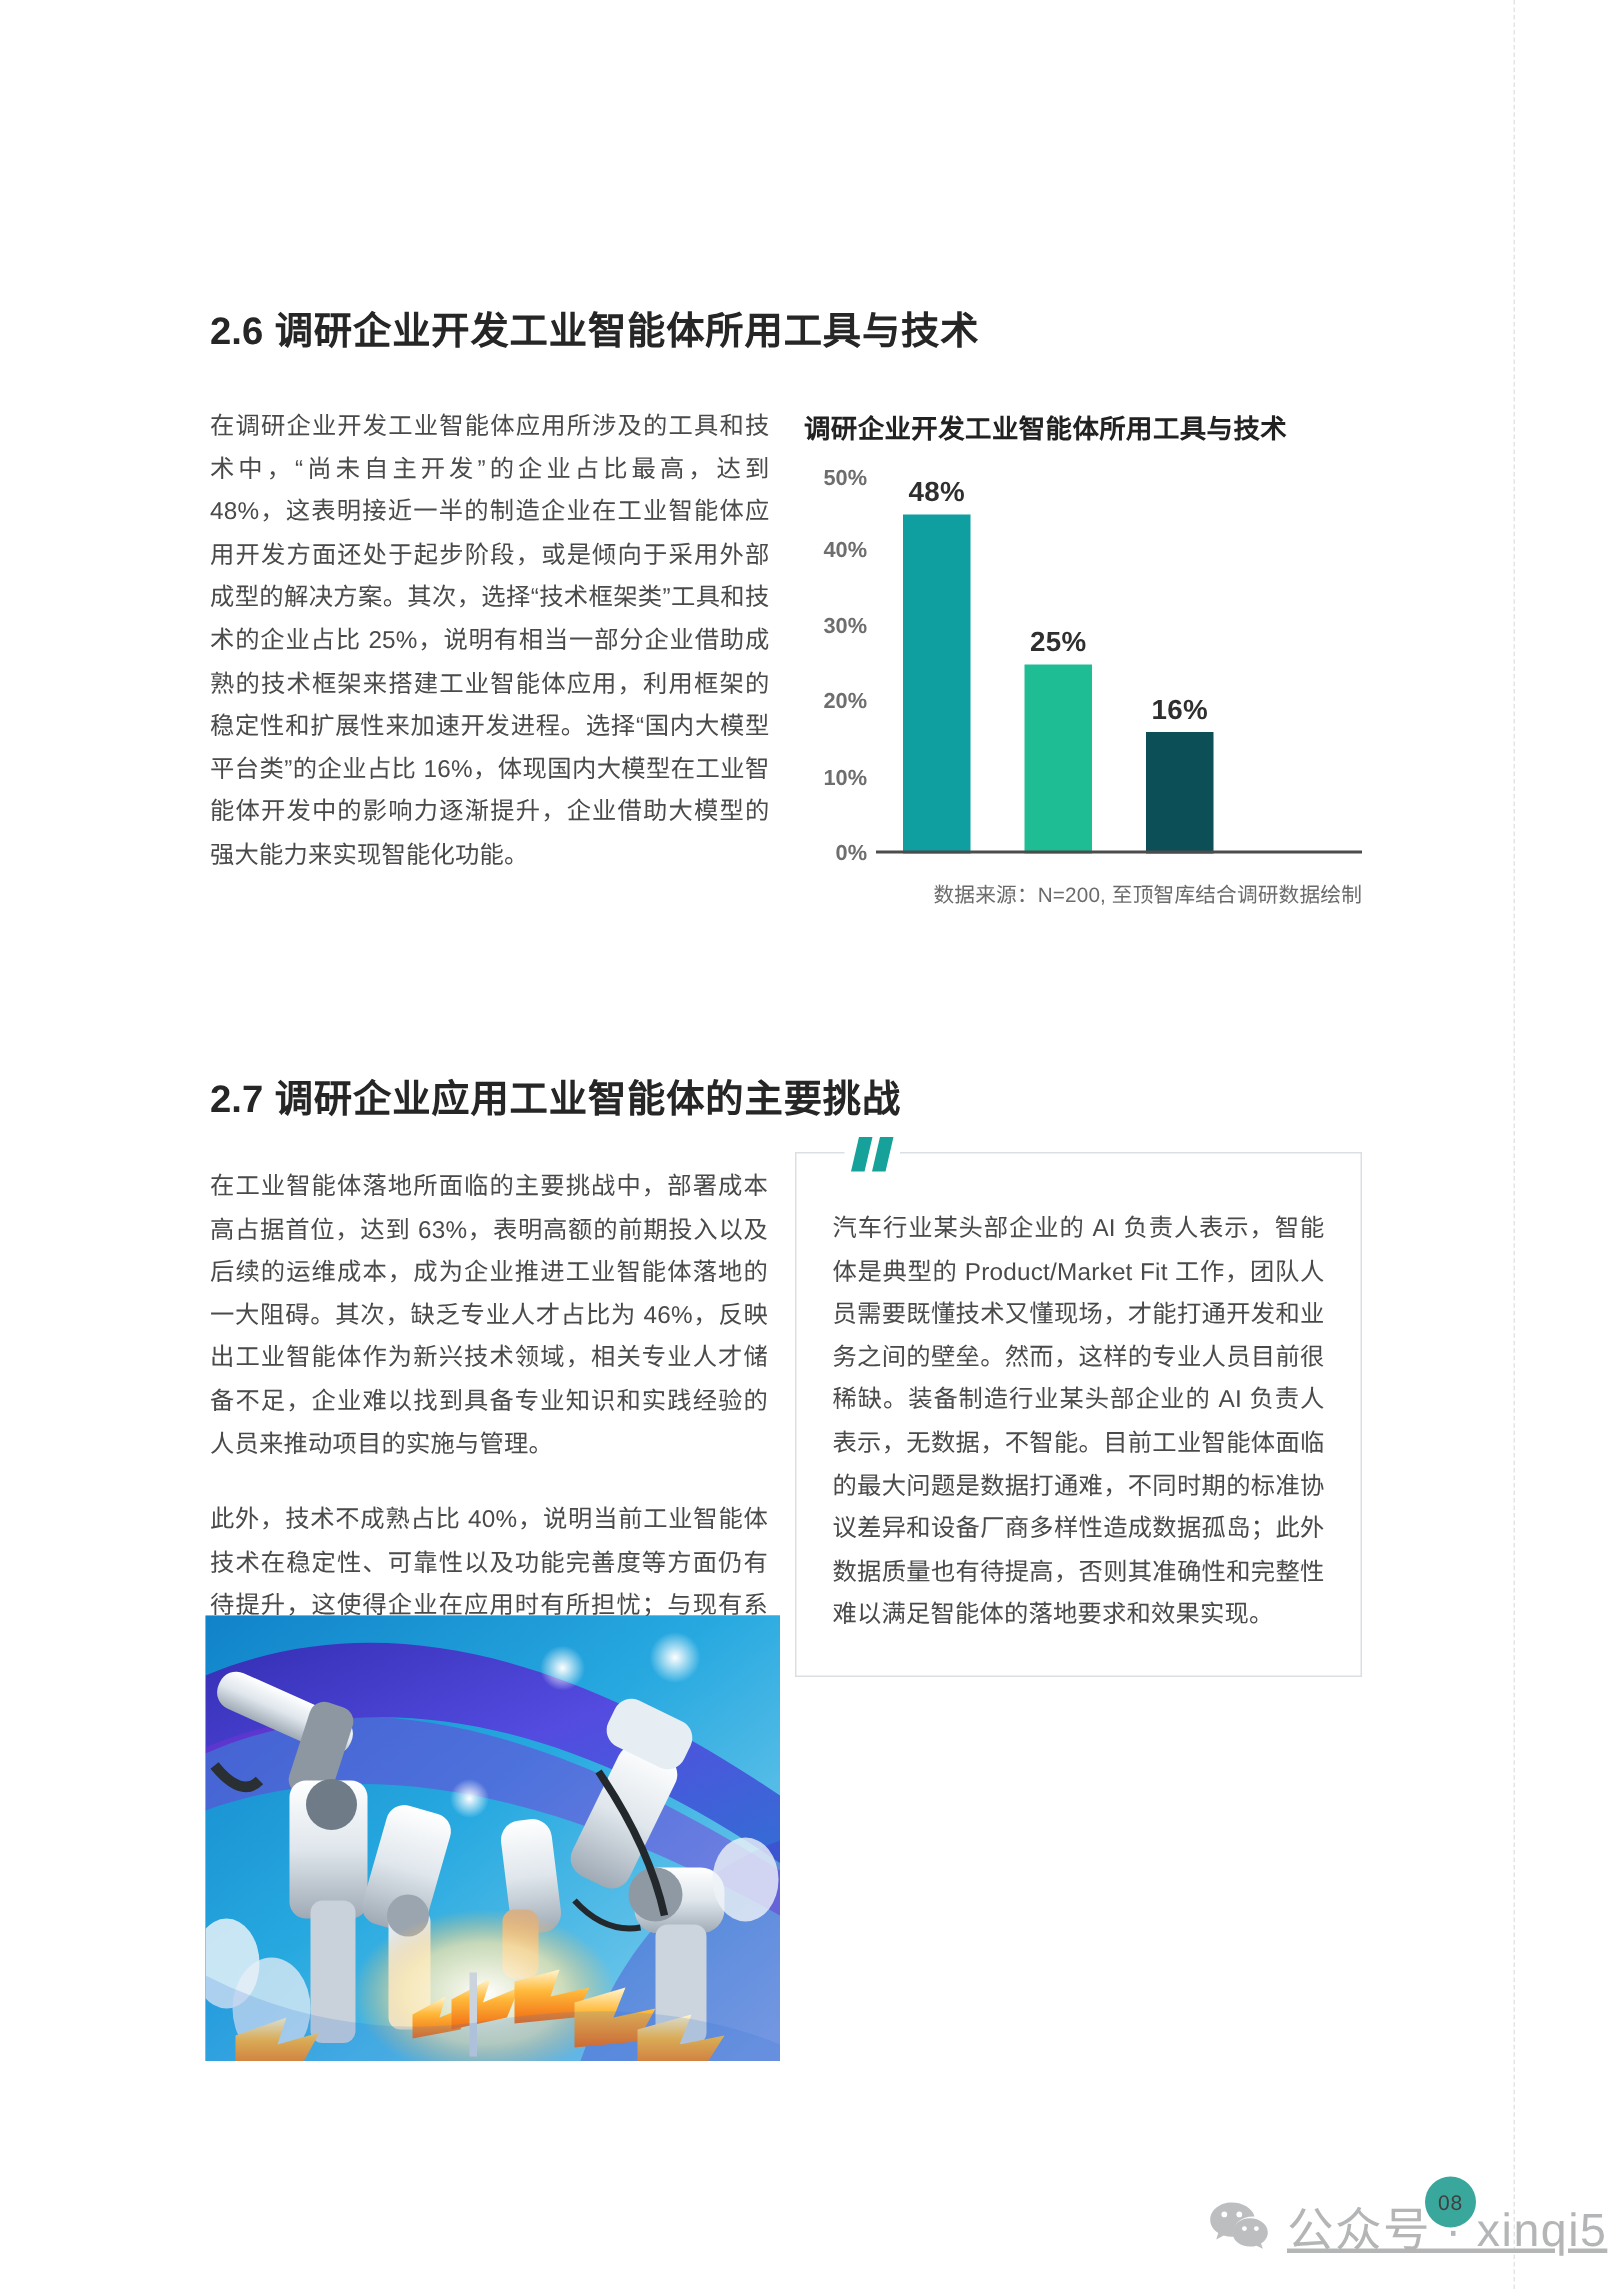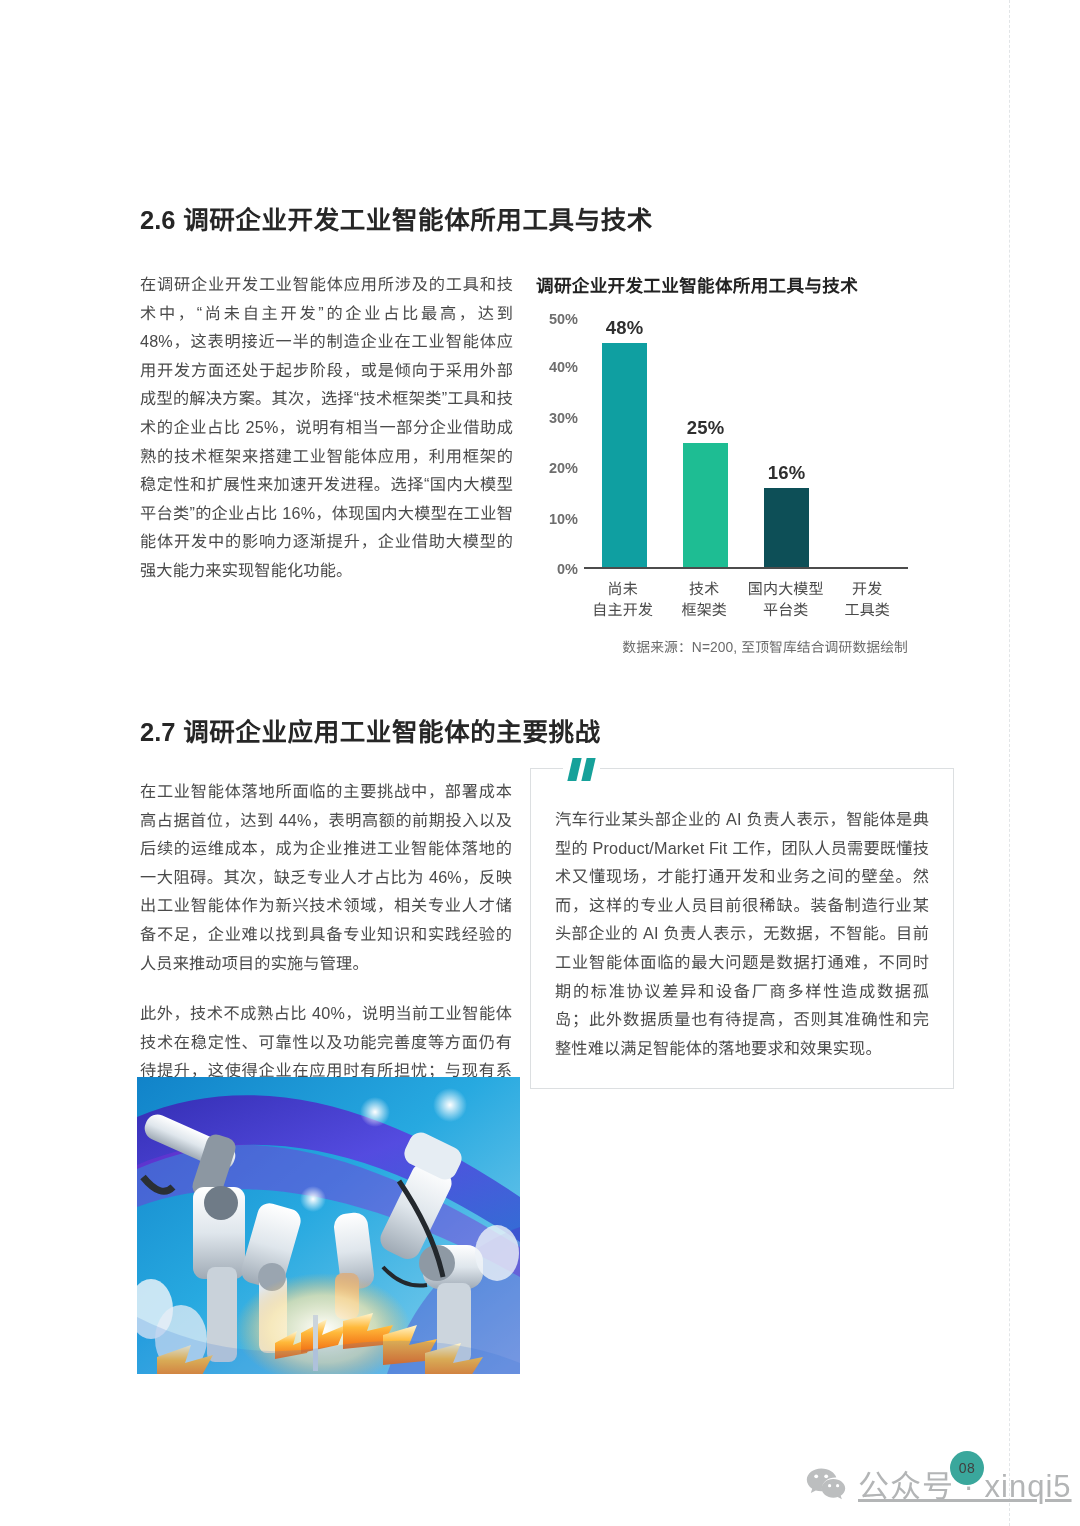--- a/index.html
+++ b/index.html
@@ -151,21 +151,21 @@
     font-size: 13.8px;
     color: #6b6b6b;
     letter-spacing: .1px;
   }
 
   
   .quote-box {
     position: absolute;
     left: 530px;
     top: 768px;
-    width: 424px;
+    width: 378px;
     border: 1.5px solid #dcdfe1;
     box-sizing: border-box;
     padding: 36px 24px 26px 24px;
   }
   .quote-mark {
     position: absolute;
     top: -13px;
     left: 32px;
     background: #ffffff;
     padding: 0 7px;
@@ -273,49 +273,31 @@
         </div>
         <div class="bar-slot">
           <div class="bar-value">16%</div>
           <div class="bar" id="bar2" style="height: 80.64px; background: rgb(13, 79, 87);"></div>
         </div>
       </div>
 
       <div class="axis-line"></div>
     </div>
 
-    <div class="x-labels">
-      <div class="x-label">
-        <div>尚未</div>
-        <div>自主开发</div>
-      </div>
-      <div class="x-label">
-        <div>技术</div>
-        <div>框架类</div>
-      </div>
-      <div class="x-label">
-        <div>国内大模型</div>
-        <div>平台类</div>
-      </div>
-      <div class="x-label">
-        <div>开发</div>
-        <div>工具类</div>
-      </div>
-    </div>
 
     <div class="chart-source">数据来源：N=200, 至顶智库结合调研数据绘制</div>
   </div>
 
   <div class="section-heading" style="left:140px; top:711px;">
     <span class="num">2.7</span>
     <span>调研企业应用工业智能体的主要挑战</span>
   </div>
 
   <div class="body-col" style="left:140px; top:777px; width:372px;">
-    <p>在工业智能体落地所面临的主要挑战中，部署成本高占据首位，达到 44%，表明高额的前期投入以及后续的运维成本，成为企业推进工业智能体落地的一大阻碍。其次，缺乏专业人才占比为 46%，反映出工业智能体作为新兴技术领域，相关专业人才储备不足，企业难以找到具备专业知识和实践经验的人员来推动项目的实施与管理。</p>
+    <p>在工业智能体落地所面临的主要挑战中，部署成本高占据首位，达到 63%，表明高额的前期投入以及后续的运维成本，成为企业推进工业智能体落地的一大阻碍。其次，缺乏专业人才占比为 46%，反映出工业智能体作为新兴技术领域，相关专业人才储备不足，企业难以找到具备专业知识和实践经验的人员来推动项目的实施与管理。</p>
     <p>此外，技术不成熟占比 40%，说明当前工业智能体技术在稳定性、可靠性以及功能完善度等方面仍有待提升，这使得企业在应用时有所担忧；与现有系统兼容性差占比 33%，体现企业现有设备</p>
   </div>
 
   <div class="quote-box">
     <div class="quote-mark">
       <i></i>
         <i></i>
     </div>
     <div class="quote-text">汽车行业某头部企业的 AI 负责人表示，智能体是典型的 Product/Market Fit 工作，团队人员需要既懂技术又懂现场，才能打通开发和业务之间的壁垒。然而，这样的专业人员目前很稀缺。装备制造行业某头部企业的 AI 负责人表示，无数据，不智能。目前工业智能体面临的最大问题是数据打通难，不同时期的标准协议差异和设备厂商多样性造成数据孤岛；此外数据质量也有待提高，否则其准确性和完整性难以满足智能体的落地要求和效果实现。</div>
   </div>

